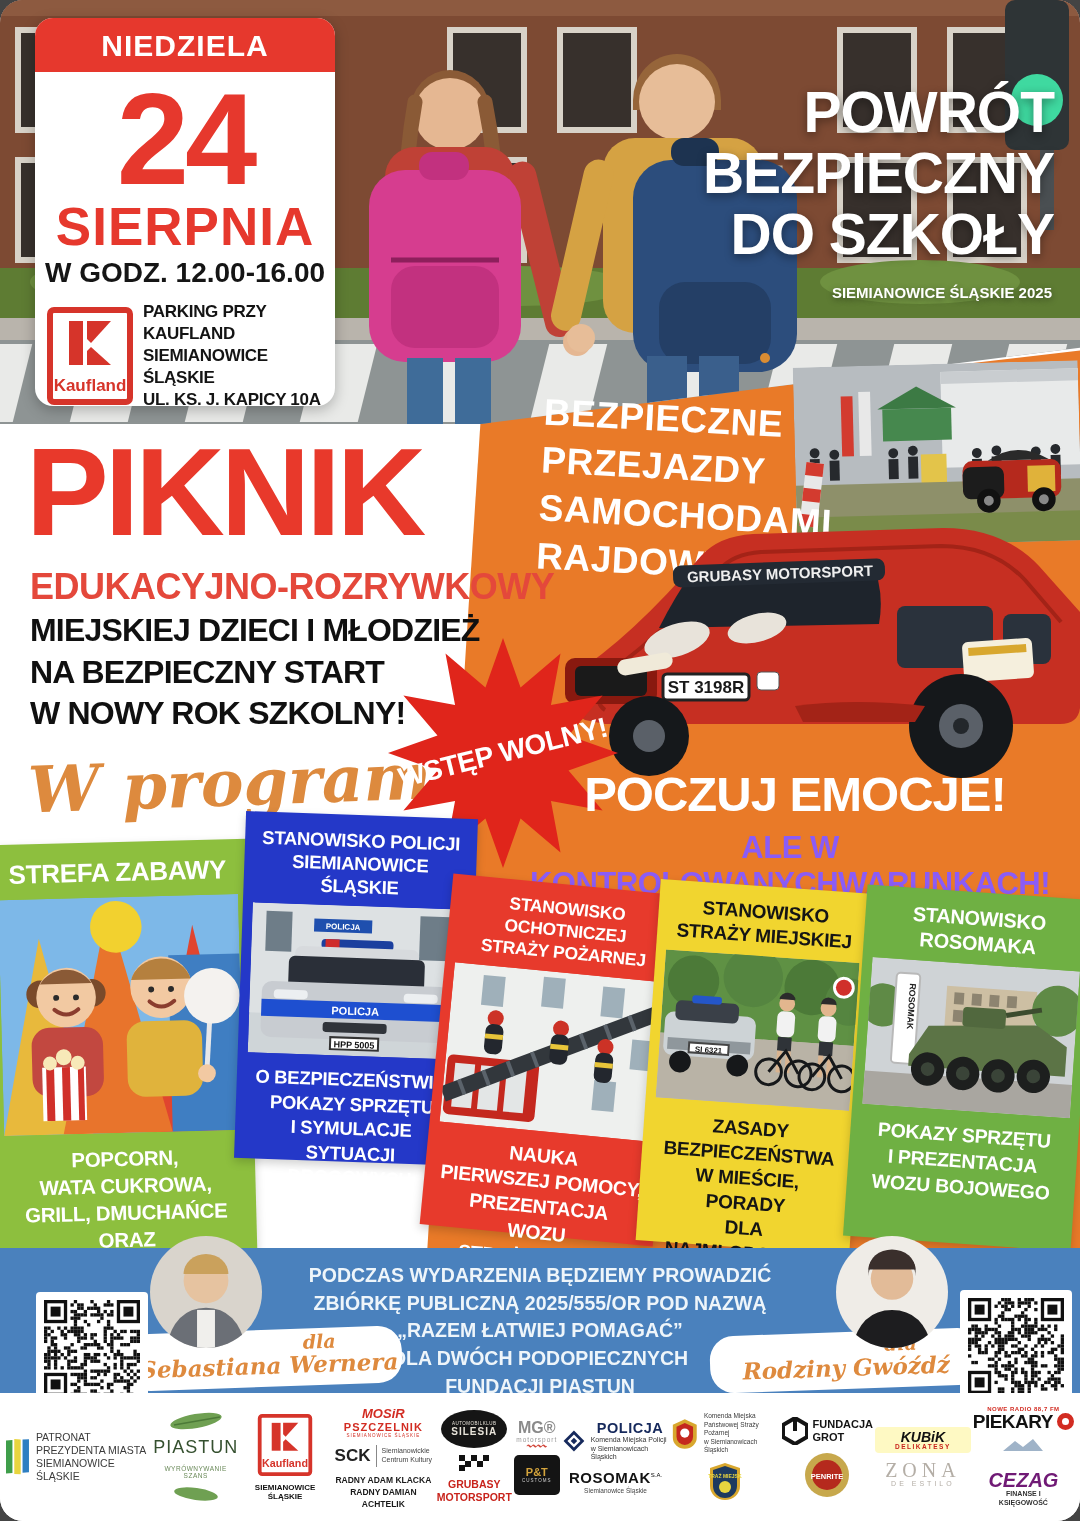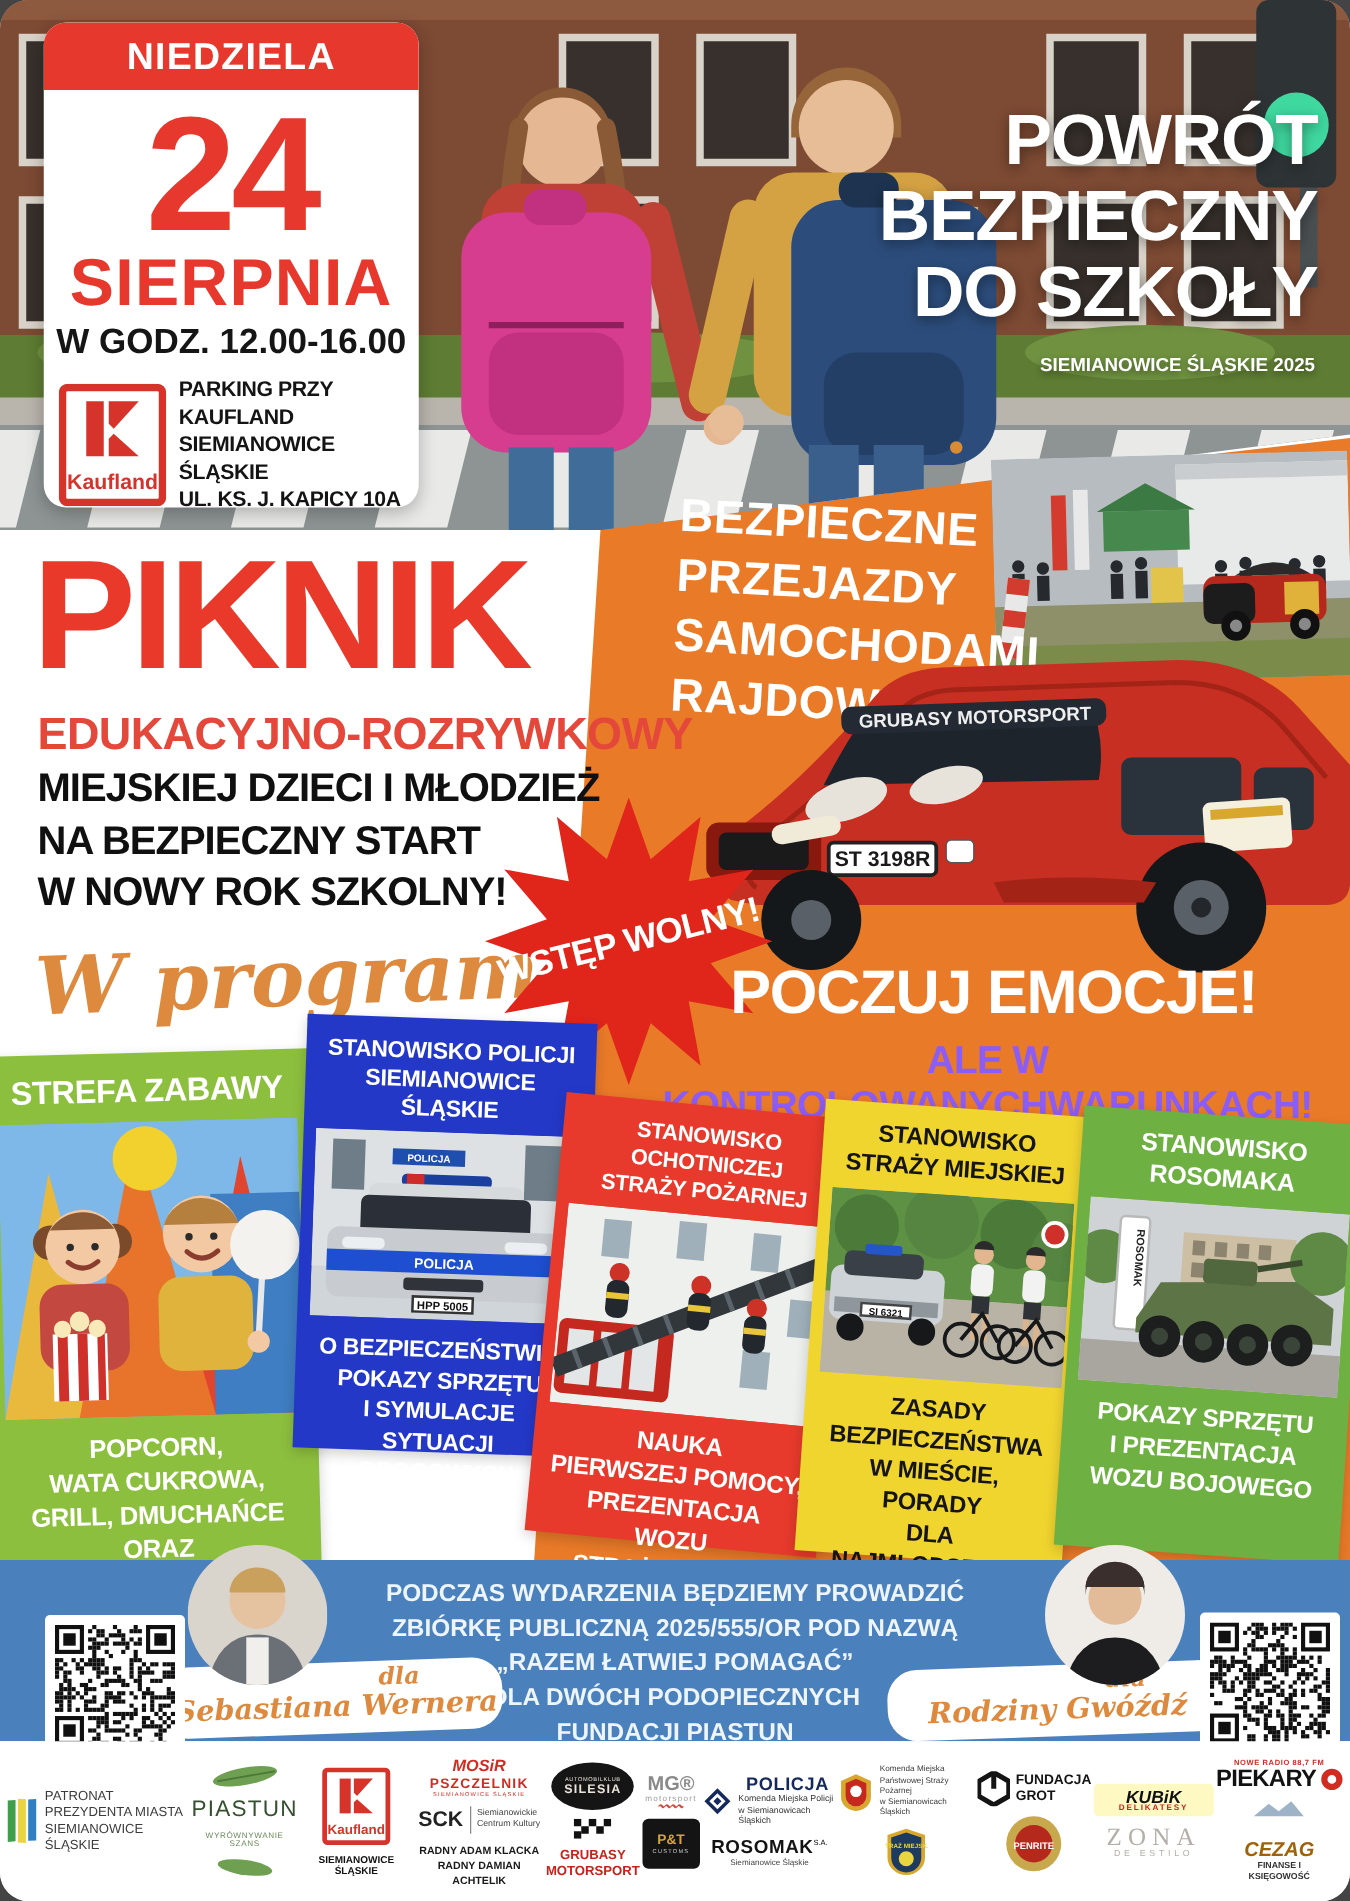--- a/index.html
+++ b/index.html
@@ -141,21 +141,21 @@
   .grot-name{font-size:11px;font-weight:800;color:#141414;text-align:left;line-height:1.15;}
   .kubik-box{background:#fef9c3;border-radius:4px;padding:3px 20px;line-height:1;}
   .kubik-name{font-size:14px;font-weight:800;font-style:italic;color:#111;}
   .kubik-sub{font-size:6.5px;font-weight:800;color:#c8231b;letter-spacing:1.5px;}
   .zona-name{font-size:20px;color:#b4aea6;letter-spacing:5px;font-family:"Liberation Serif",serif;line-height:1;}
   .zona-sub{font-size:7px;color:#b4aea6;letter-spacing:3px;}
   .piekary-top{font-size:6px;font-weight:bold;color:#d22c22;letter-spacing:0.5px;}
   .piekary-row{display:flex;align-items:center;gap:4px;}
   .piekary-name{font-size:19px;font-weight:800;color:#121212;letter-spacing:-0.5px;line-height:1;}
   .piekary-dot{width:17px;height:17px;border-radius:50%;border:5px solid #d22c22;box-sizing:border-box;}
-  .cezag-name{font-size:16px;font-weight:800;font-style:italic;color:#a16207;line-height:1;margin-top:14px;}
+  .cezag-name{font-size:20px;font-weight:800;font-style:italic;color:#701a75;line-height:1;margin-top:14px;}
   .cezag-sub{font-size:7px;font-weight:bold;color:#333;line-height:1.25;}
 </style>
 </head>
 <body>
 
 <div class="poster">
 
   <div class="abs hero-photo">
     <svg viewBox="0 0 1080 424" preserveAspectRatio="none">
       <rect width="1080" height="285" fill="#7d4a33"></rect>

